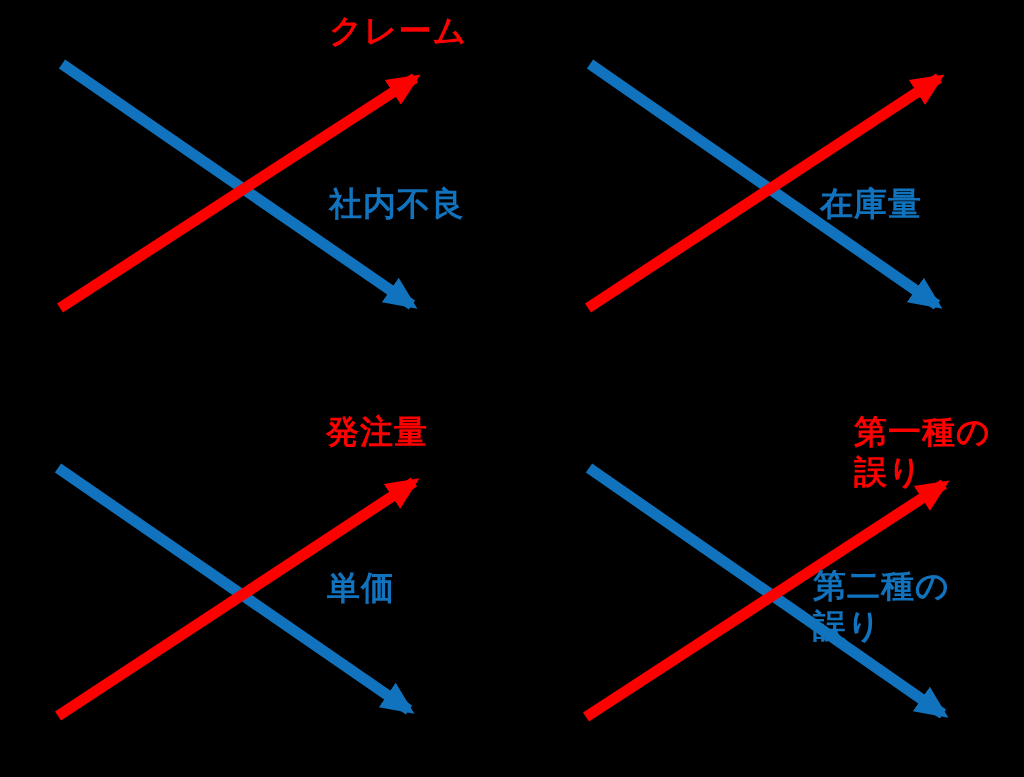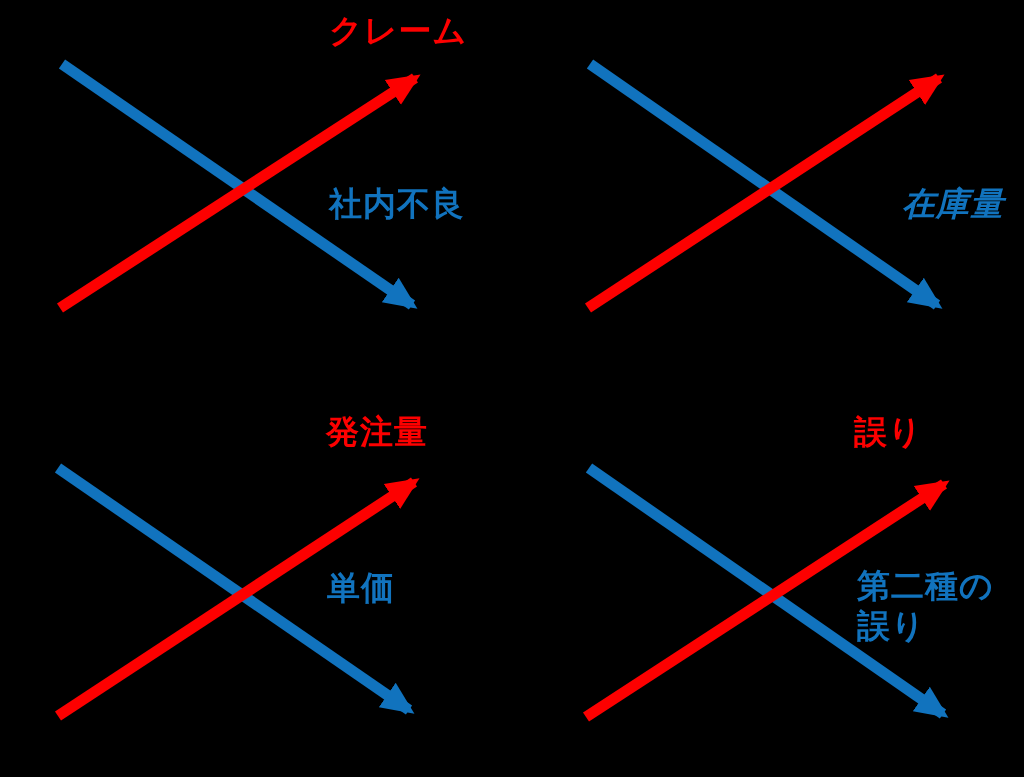--- a/index.html
+++ b/index.html
@@ -61,26 +61,27 @@
 
     <line x1="60" y1="308" x2="415" y2="78" style="stroke: var(--red);" stroke-width="11" marker-end="url(#head-red)"></line>
     <line x1="588" y1="308" x2="939" y2="78" style="stroke: var(--red);" stroke-width="11" marker-end="url(#head-red)"></line>
     <line x1="58" y1="716" x2="414" y2="482" style="stroke: var(--red);" stroke-width="11" marker-end="url(#head-red)"></line>
     <line x1="586" y1="717" x2="944" y2="484" style="stroke: var(--red);" stroke-width="11" marker-end="url(#head-red)"></line>
   </svg>
 
   <div class="label label-red" style="left:329px; top:11px;">クレーム</div>
   <div class="label label-blue" style="left:329px; top:184px;">社内不良</div>
 
-  <div class="label label-blue" style="left:902px; top:184px;font-style:italic;">在庫量</div>
+  <div class="label label-blue" style="left:820px; top:184px;">在庫量</div>
 
   <div class="label label-red" style="left:326px; top:412px;text-align:right;">発注量</div>
   <div class="label label-blue" style="left:327px; top:568px;">単価</div>
 
   <div class="label label-red" style="left:854px; top:412px;">
+    <span>第一種の</span>
     <span>誤り</span>
   </div>
-  <div class="label label-blue" style="left:857px; top:566px;">
+  <div class="label label-blue" style="left:813px; top:566px;">
     <span>第二種の</span>
     <span>誤り</span>
   </div>
 
 </div>
 
 </body></html>

